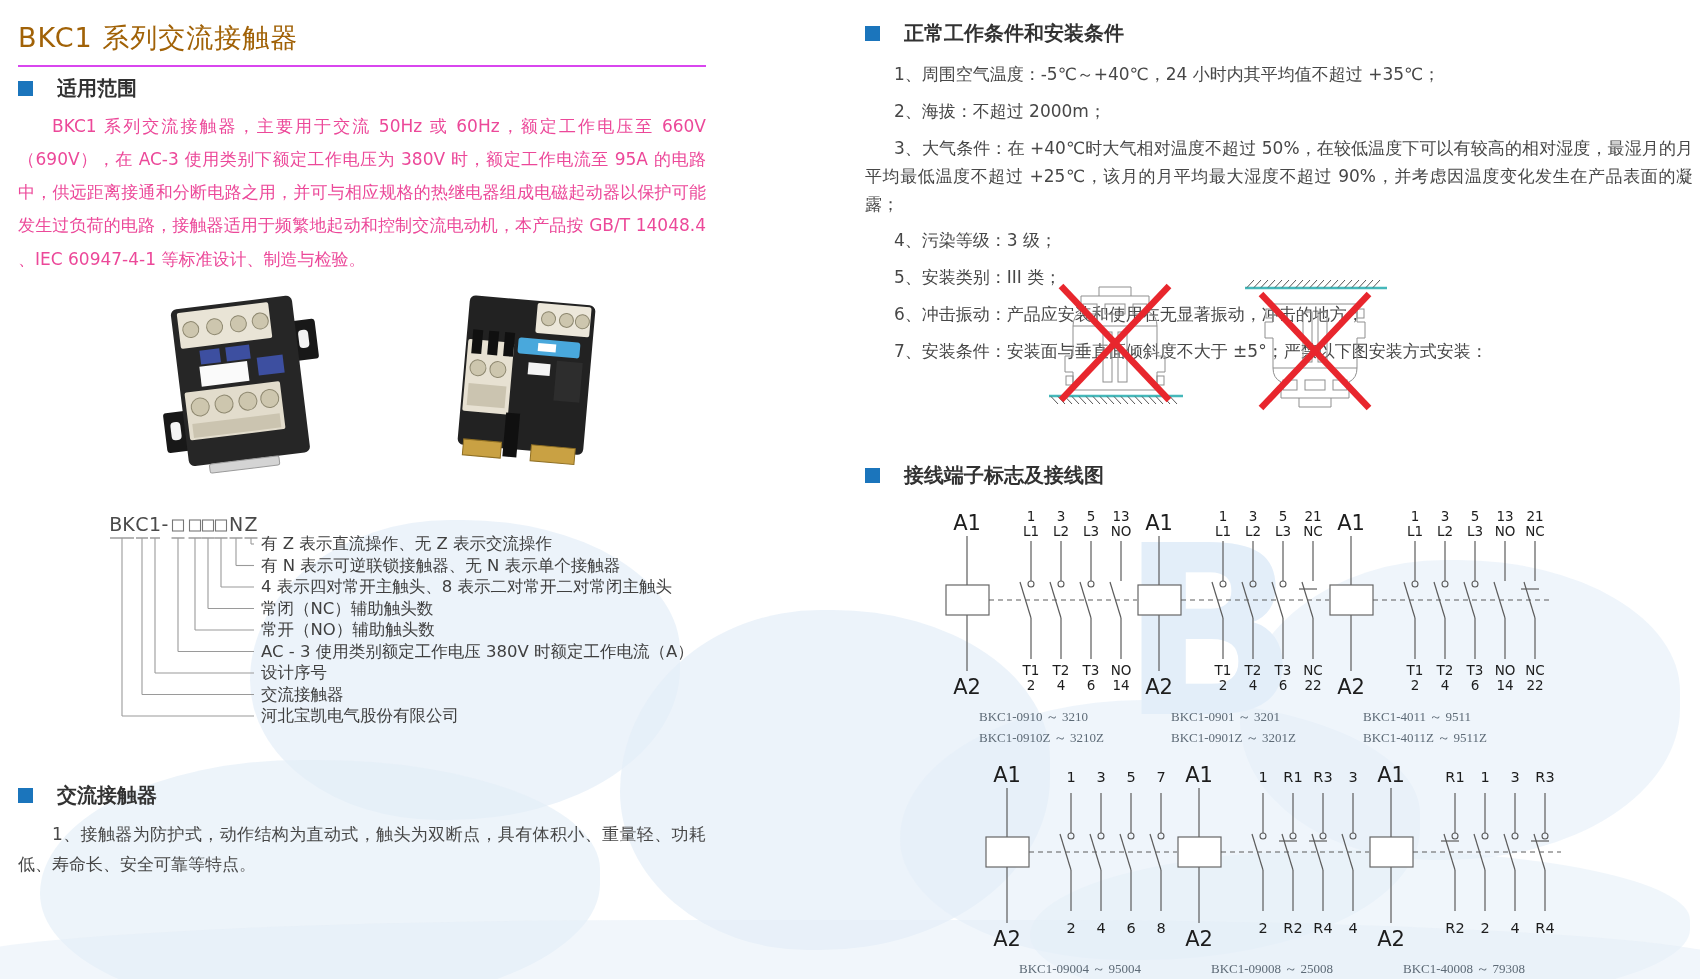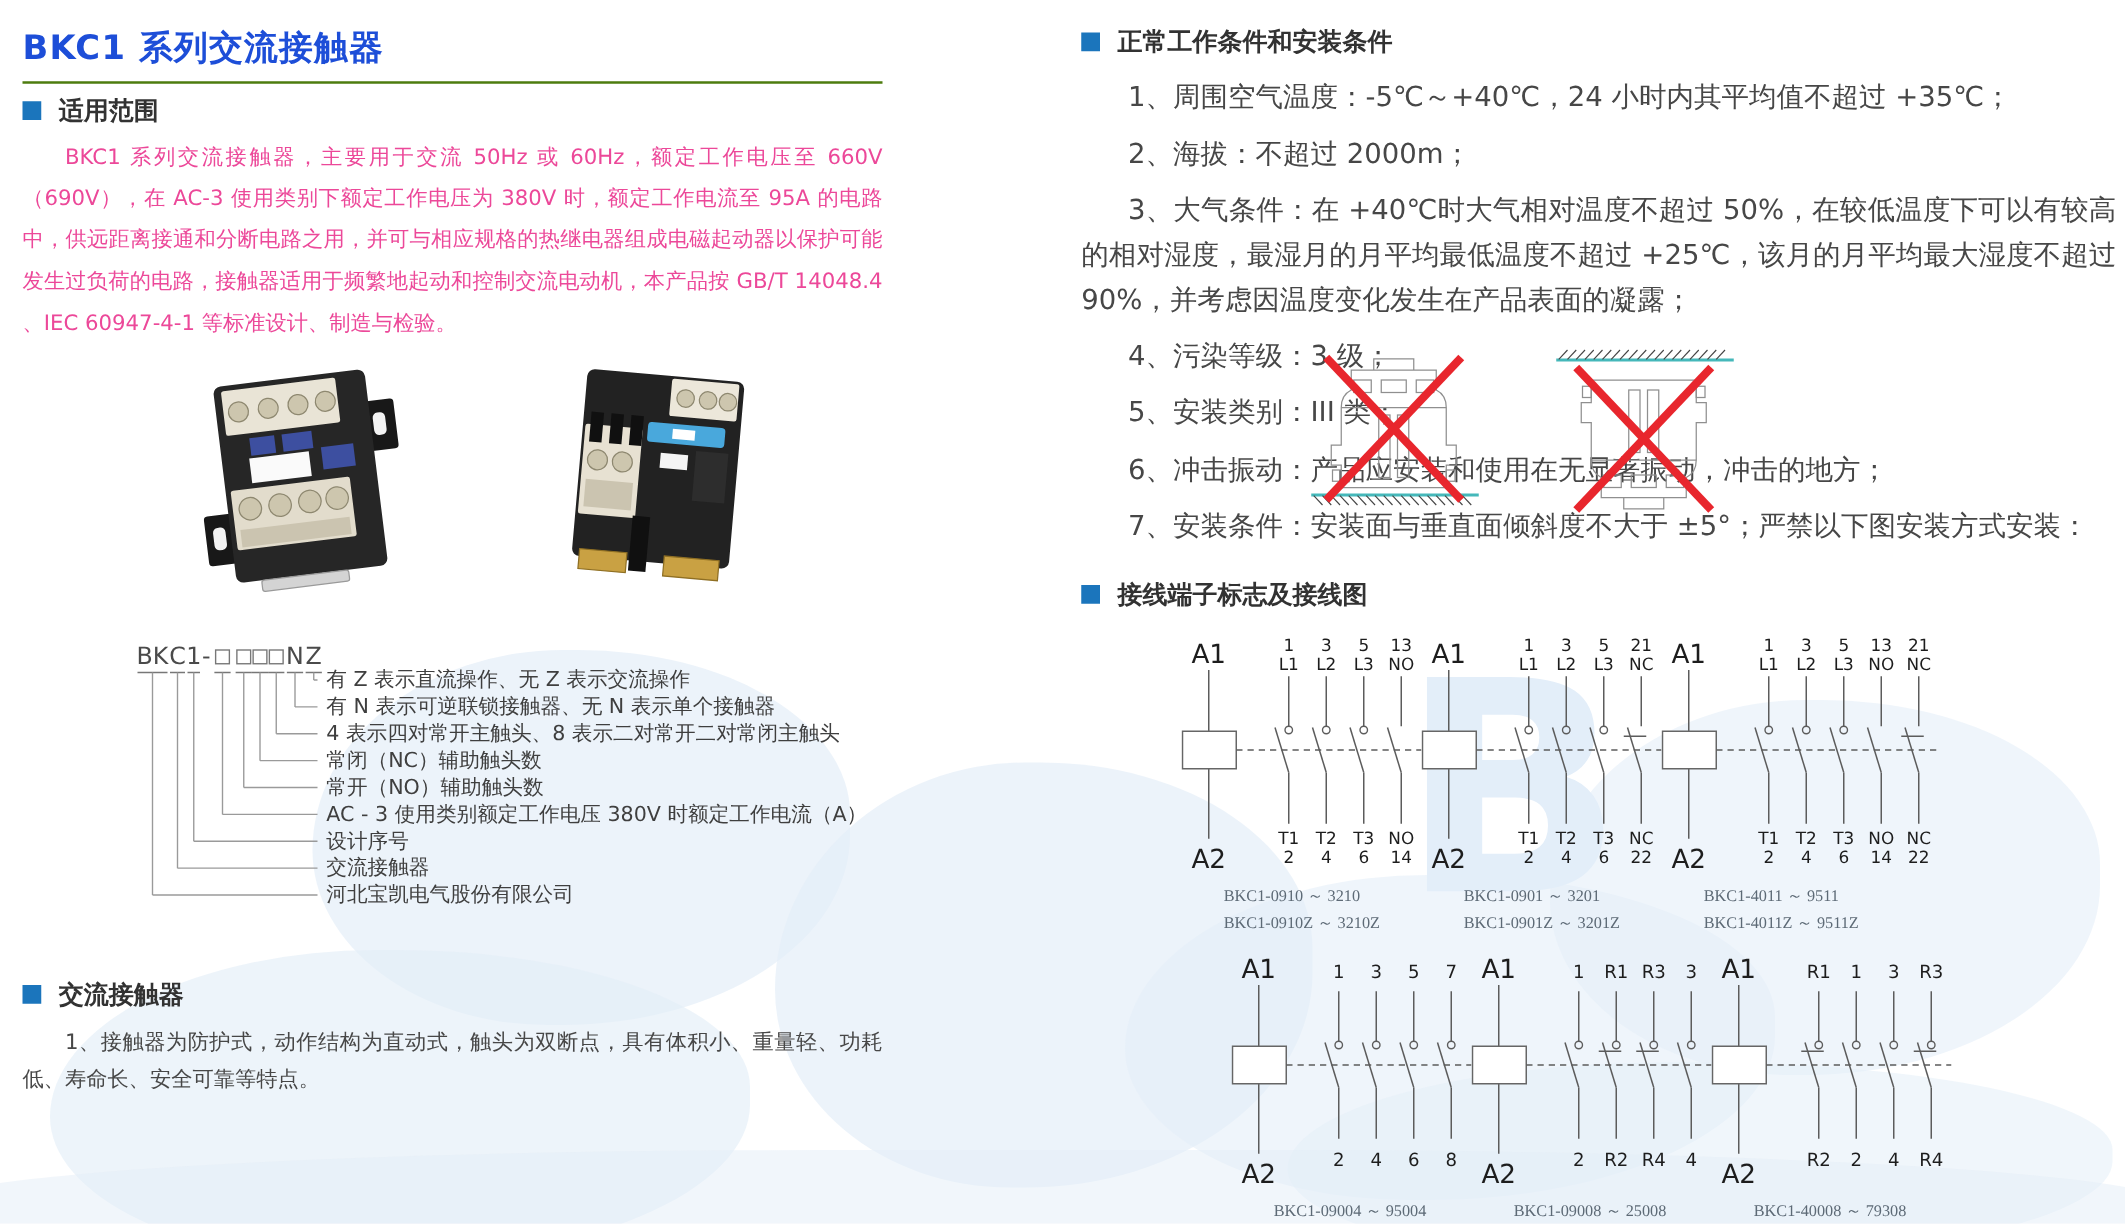--- a/index.html
+++ b/index.html
@@ -3,31 +3,31 @@
 <meta charset="utf-8">
 <style>
   html,body{margin:0;padding:0;background:#fff}
   #page{position:relative;width:1700px;height:979px;background:#ffffff;overflow:hidden;
         font-family:"DejaVu Sans","Liberation Sans",sans-serif;color:#3f3f3f}
   .wm{position:absolute;background:#e4eef8;border-radius:48% 52% 55% 45%/55% 45% 52% 48%;z-index:0}
   .wm-letter{position:absolute;font-weight:bold;color:#e3eef9;z-index:0;line-height:1;user-select:none}
   .col{position:absolute;z-index:1}
   #col-left{left:18px;top:20px;width:688px}
   #col-right{left:865px;top:20px;width:828px}
-  h1{margin:0;font-size:27px;font-weight:bold;color:#1d4ed8;letter-spacing:1px;
-     padding-bottom:9px;border-bottom:2px solid #4d7c0f}
-  .sec{display:flex;align-items:center;gap:14px}
+  h1{margin:0;font-size:27px;font-weight:normal;color:#a16207;letter-spacing:1px;
+     padding-bottom:9px;border-bottom:2px solid #d946ef}
+  .sec{display:flex;align-items:center;gap:24px}
   .sq{width:15px;height:15px;background:#1b75bc;flex:0 0 auto}
   .sec .t{font-size:20px;font-weight:bold;color:#323232}
   p.body{font-size:17px;line-height:1.95;text-align:justify;text-indent:2em;margin:0;color:#ec4899}
   .photos{display:flex;align-items:flex-start;margin:10px 0 0 130px;gap:110px;height:212px}
   #model-block{position:relative;height:228px;margin-top:10px}
   .feat p{font-size:17px;line-height:1.78;text-align:justify;text-indent:2em;margin:0;color:#474747}
   .cond-list{margin-top:14px}
-  .cond-list p{font-size:22px;line-height:1.64;text-align:justify;text-indent:1.7em;margin:0 0 9px;color:#474747}
+  .cond-list p{font-size:17px;line-height:1.64;text-align:justify;text-indent:1.7em;margin:0 0 9px;color:#474747}
   .figs{position:absolute;top:252px;left:170px;display:flex;gap:40px}
   #wiring{position:absolute;top:442px;left:0;width:828px}
   .wrow{display:flex;margin-left:80px;margin-top:14px}
   .wrow.second{margin-left:120px;margin-top:6px}
   .wcell{flex:0 0 auto}
   .wcell.c1,.wcell.c2{width:192px}
   .wcell.c3{width:240px}
   .models{margin:4px 0 0 34px;font-family:Liberation Serif, serif;
           font-size:13px;color:#5d6a76;line-height:1.6;white-space:nowrap}
   svg text{font-family:"DejaVu Sans","Liberation Sans",sans-serif}

